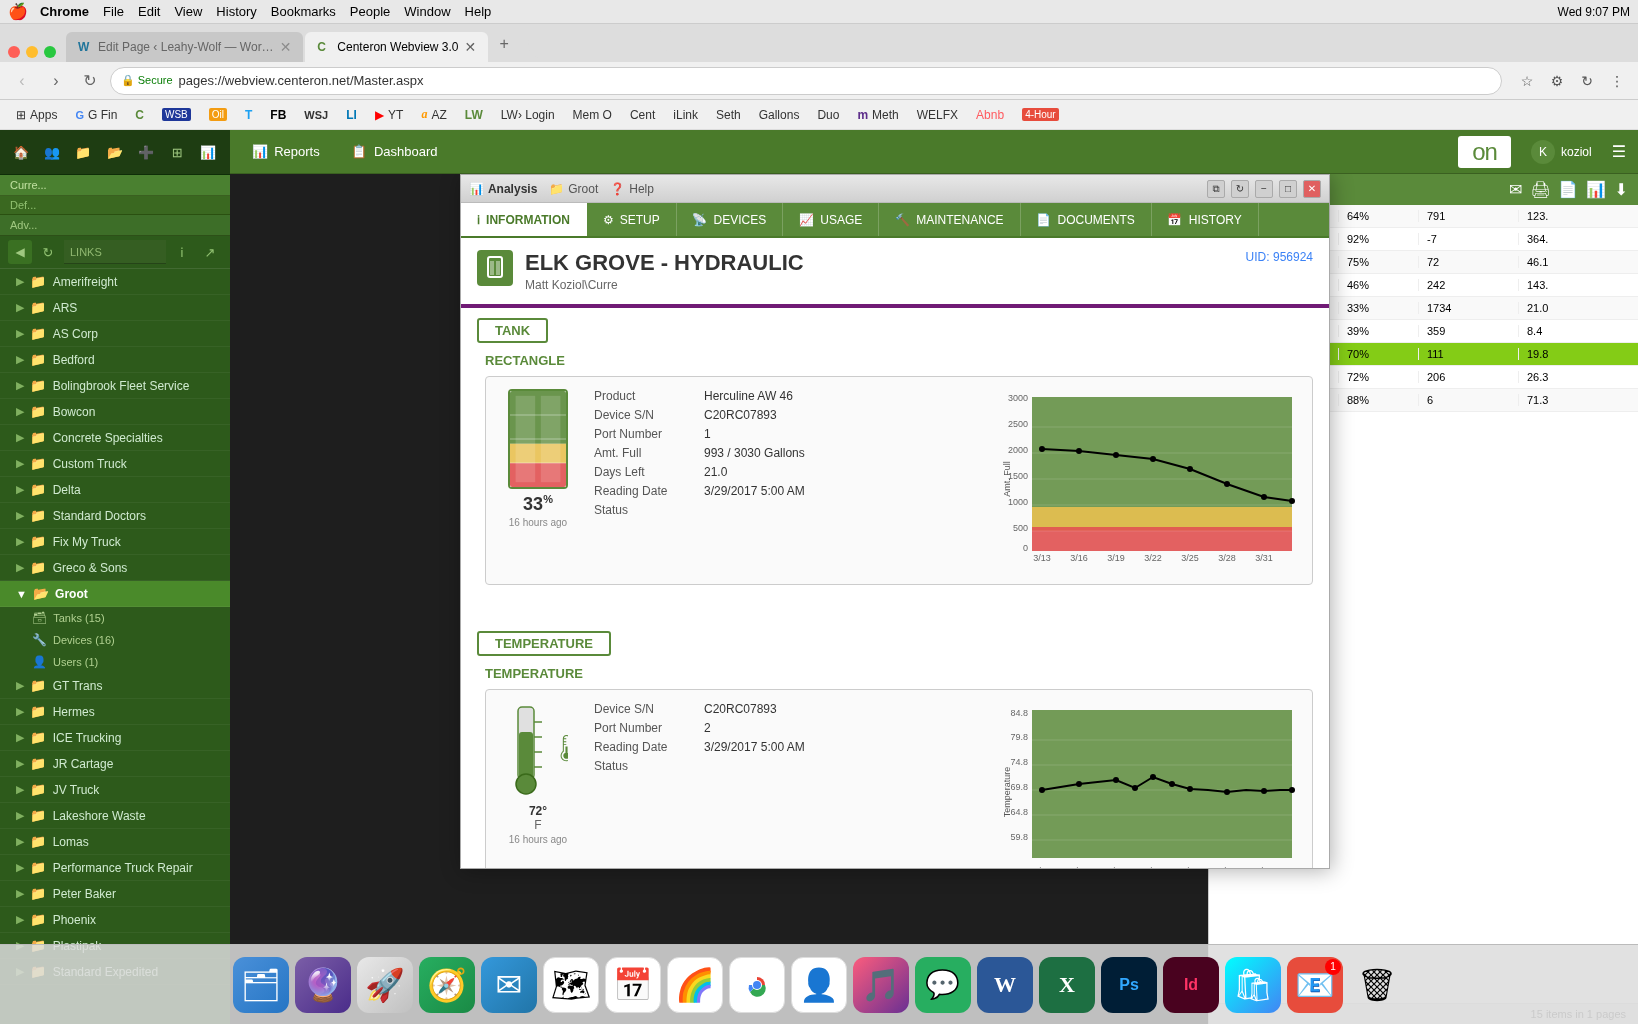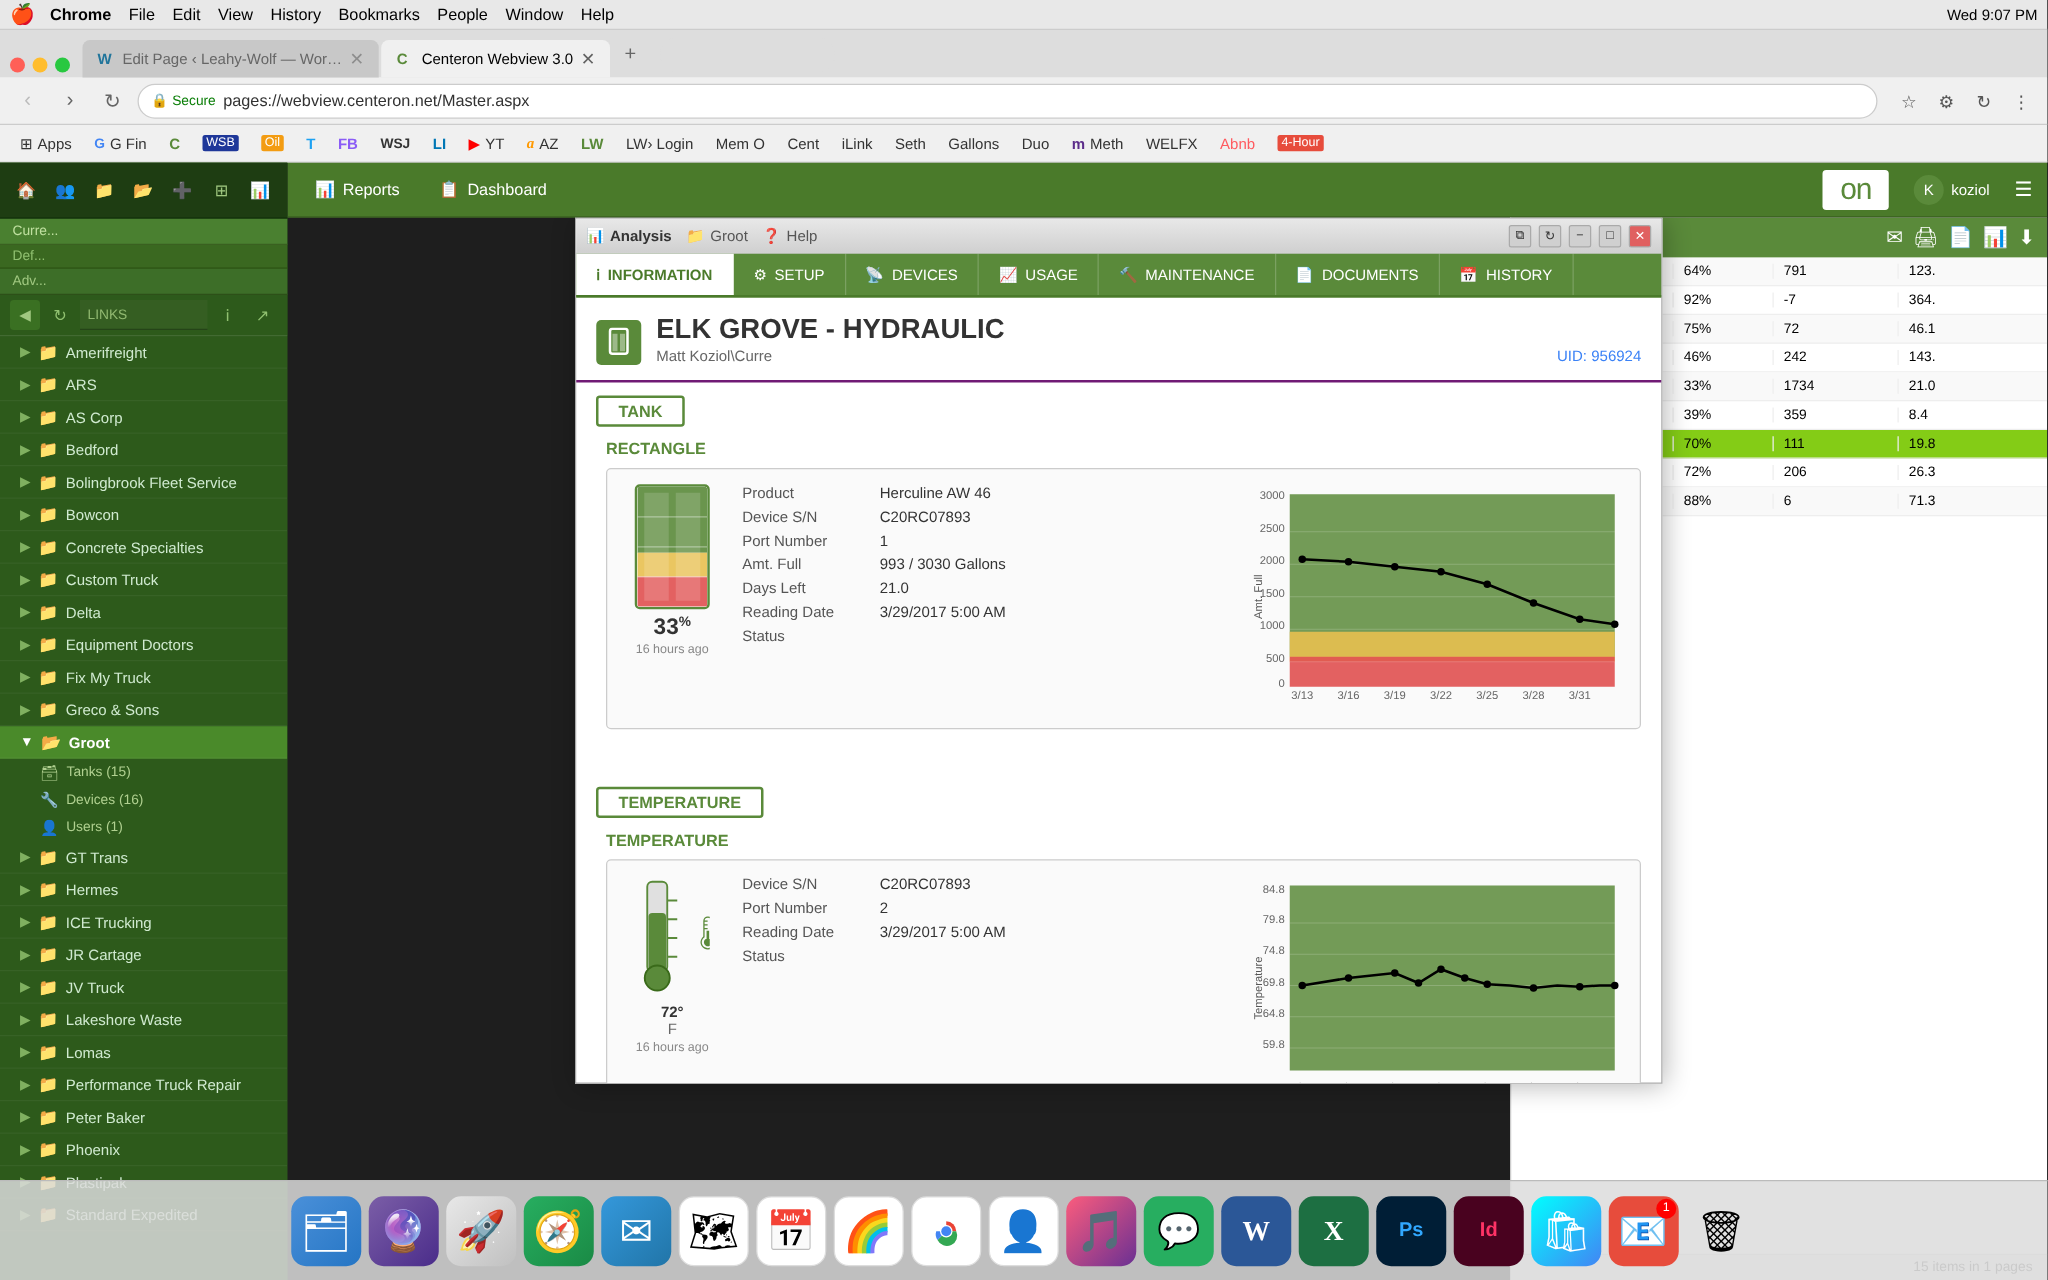--- a/index.html
+++ b/index.html
@@ -189,23 +189,23 @@
       padding: 0 8px;
       border-bottom: 1px solid #bbb;
       justify-content: space-between;
     }
     .modal-window-controls { display: flex; gap: 6px; }
     .modal-window-btn { width: 18px; height: 18px; border-radius: 2px; display: flex; align-items: center; justify-content: center; cursor: pointer; font-size: 10px; color: #333; background: #d0d0d0; border: 1px solid #aaa; }
 
     
     .tank-header {
       display: flex;
-      align-items: flex-end;
+      align-items: flex-start;
       padding: 12px 16px;
-      border-bottom: 2px solid #701a75;
+      border-bottom: 4px solid #701a75;
     }
     .tank-header-icon {
       width: 36px;
       height: 36px;
       background: #5a8a3a;
       border-radius: 4px;
       display: flex;
       align-items: center;
       justify-content: center;
       color: white;
@@ -494,21 +494,21 @@
     <div class="bookmark-item">
         <span style="background:#1e3799;color:white;font-size:10px;padding:1px 3px;border-radius:2px;">WSB</span>
       </div>
     <div class="bookmark-item">
         <span style="background:#f39c12;color:white;font-size:10px;padding:1px 3px;border-radius:2px;">Oil</span>
       </div>
     <div class="bookmark-item">
         <span style="color:#1da1f2;font-weight:bold;">T</span>
       </div>
     <div class="bookmark-item">
-        <span style="color:#8b5cf6;font-weight:bold;">FB</span>
+        <span style="color:#000000;font-weight:bold;">FB</span>
       </div>
     <div class="bookmark-item">
         <span style="font-weight:bold;font-size:11px;">WSJ</span>
       </div>
     <div class="bookmark-item">
         <span style="color:#0077b5;font-weight:bold;">LI</span>
       </div>
     <div class="bookmark-item"><span style="color:#ff0000;">▶</span> YT</div>
     <div class="bookmark-item"><span style="color:#ff9900;font-weight:bold;font-family:serif;font-style:italic;">a</span> AZ</div>
     <div class="bookmark-item">
@@ -598,21 +598,21 @@
         <span>Custom Truck</span>
       </div>
       <div class="centeron-company-item">
         <span class="expand-arrow">▶</span>
         <span class="folder-icon">📁</span>
         <span>Delta</span>
       </div>
       <div class="centeron-company-item">
         <span class="expand-arrow">▶</span>
         <span class="folder-icon">📁</span>
-        <span>Equipment Doctors</span>
+        <span>Standard Doctors</span>
       </div>
       <div class="centeron-company-item">
         <span class="expand-arrow">▶</span>
         <span class="folder-icon">📁</span>
         <span>Fix My Truck</span>
       </div>
       <div class="centeron-company-item">
         <span class="expand-arrow">▶</span>
         <span class="folder-icon">📁</span>
         <span>Greco &amp; Sons</span>

